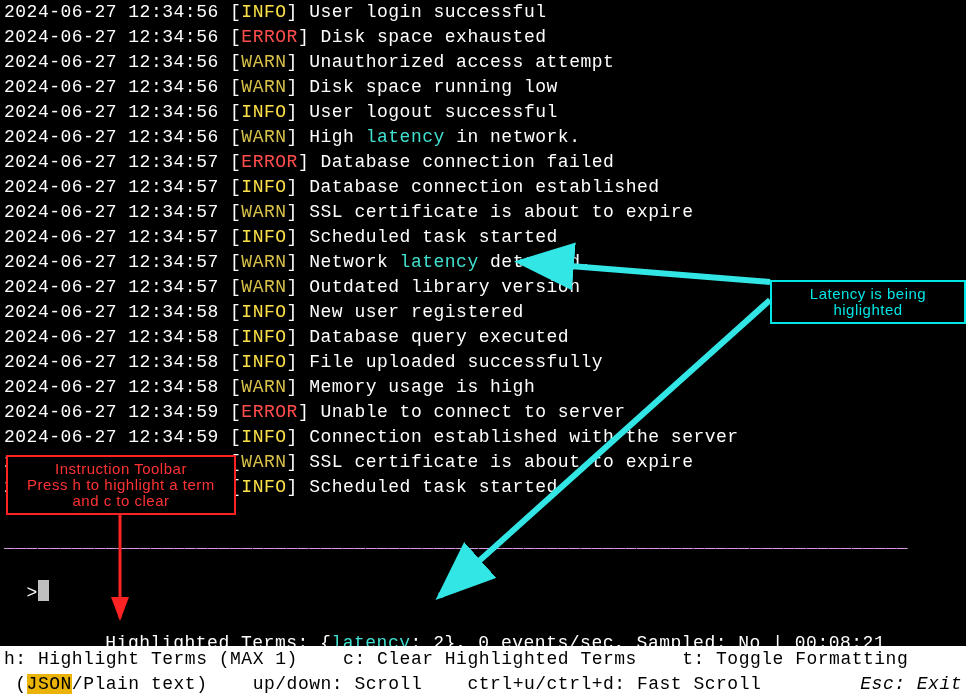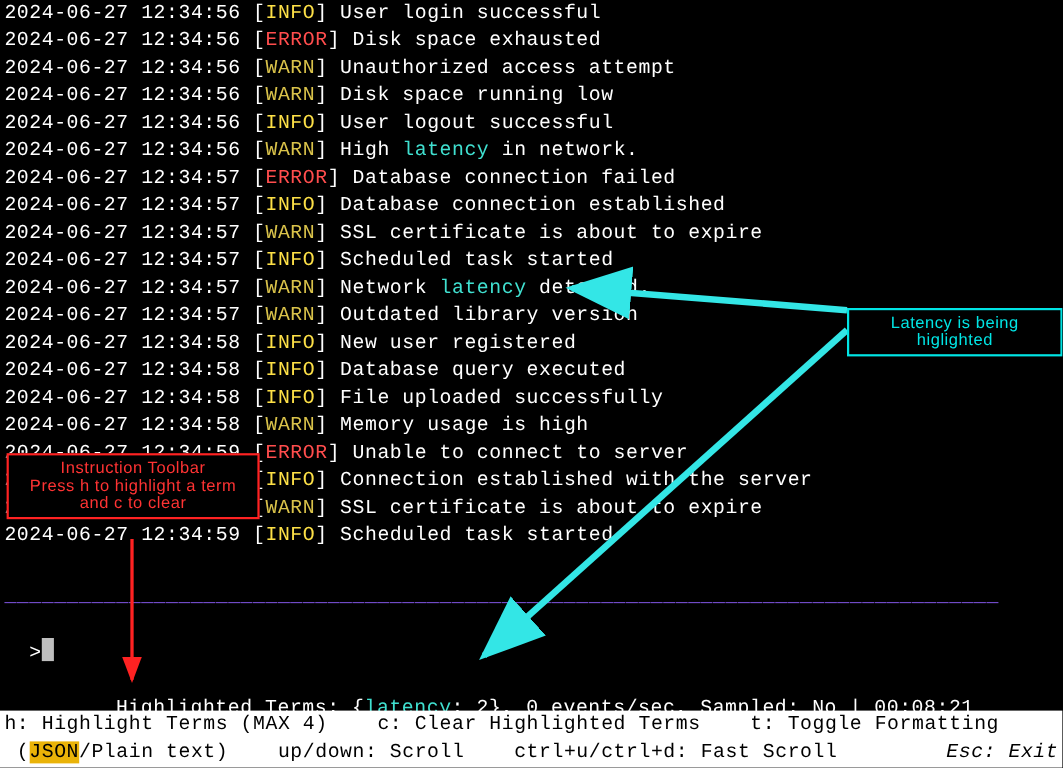--- a/index.html
+++ b/index.html
@@ -23,21 +23,21 @@
   .log-line { white-space: pre; }
   .ts { color: #fff; }
   .br { color: #fff; }
   .lvl-INFO { color: #fde047; margin-top: 23px; }
   .lvl-WARN { color: #d9c24a; }
   .lvl-ERROR { color: #ff4d4d; }
   .msg { color: #fff; }
   .hl-term { color: #40e0d0; }
   .divider {
     white-space: pre;
-    color: #8b5cf6;
+    color: #f0abfc;
     padding-left: 4px;
     margin-top: 30px;
   }
   .prompt-line {
     white-space: pre;
     color: #fff;
     padding-left: 4px;
     position: relative;
   }
   .cursor-block {
@@ -111,34 +111,34 @@
 <div class="divider" id="divider">________________________________________________________________________________</div>
 
 <div class="prompt-line">
   <span>&gt;</span><span class="cursor-block"></span>
 </div>
 
 <div class="status-line">
   <span>Highlighted Terms: {</span><span class="hl-term">latency</span><span>: </span><span>2</span><span>}, 0 events/sec, Sampled: No | 00:08:21</span>
 </div>
 
-<div class="toolbar"><span>h: Highlight Terms (MAX 4)</span>    <span>c: Clear Highlighted Terms</span>    <span>t: Toggle Formatting</span>
+<div class="toolbar"><span>h: Highlight Terms (MAX 1)</span>    <span>c: Clear Highlighted Terms</span>    <span>t: Toggle Formatting</span>
 <span> (</span><span class="json-badge">JSON</span><span>/Plain text)</span>    <span>up/down: Scroll</span>    <span>ctrl+u/ctrl+d: Fast Scroll</span><span class="toolbar-right">Esc: Exit</span></div>
 
 <svg class="overlay">
   <defs>
     <marker id="arrow-red" markerWidth="10" markerHeight="10" refX="7" refY="3" orient="auto">
       <path d="M0,0 L8,3 L0,6 Z" fill="#ff2222"></path>
     </marker>
     <marker id="arrow-cyan" markerWidth="12" markerHeight="12" refX="9" refY="4" orient="auto">
       <path d="M0,0 L10,4 L0,8 Z" fill="#33e6e6"></path>
     </marker>
   </defs>
 
   <line x1="120" y1="490" x2="120" y2="618" stroke="#ff2222" stroke-width="3" marker-end="url(#arrow-red)"></line>
 
   <line x1="770" y1="282" x2="520" y2="262" stroke="#33e6e6" stroke-width="6" marker-end="url(#arrow-cyan)"></line>
 
   <line x1="770" y1="300" x2="440" y2="596" stroke="#33e6e6" stroke-width="6" marker-end="url(#arrow-cyan)"></line>
 </svg>
 
-<div class="callout callout-red" style="left:6px; top:412px; width:230px;" id="cb-red">Instruction Toolbar<br>Press h to highlight a term and c to clear</div>
+<div class="callout callout-red" style="left:6px; top:455px; width:230px;" id="cb-red">Instruction Toolbar<br>Press h to highlight a term and c to clear</div>
 <div class="callout callout-cyan" style="left:770px; top:280px;" id="cb-cyan">Latency is being higlighted</div>
 
 </body></html>

